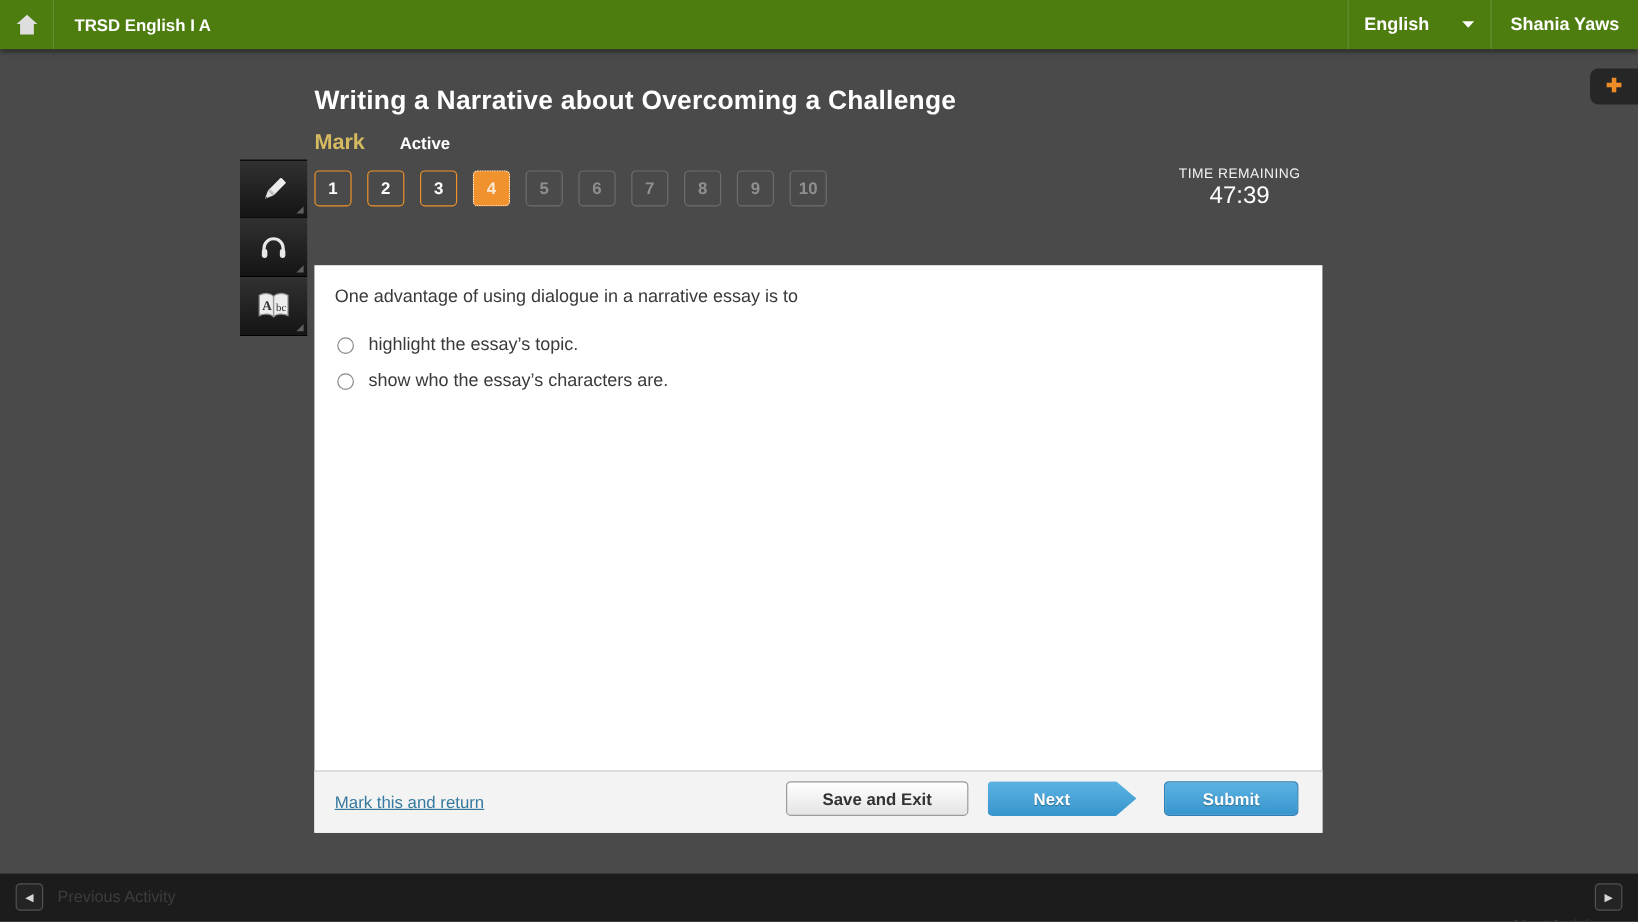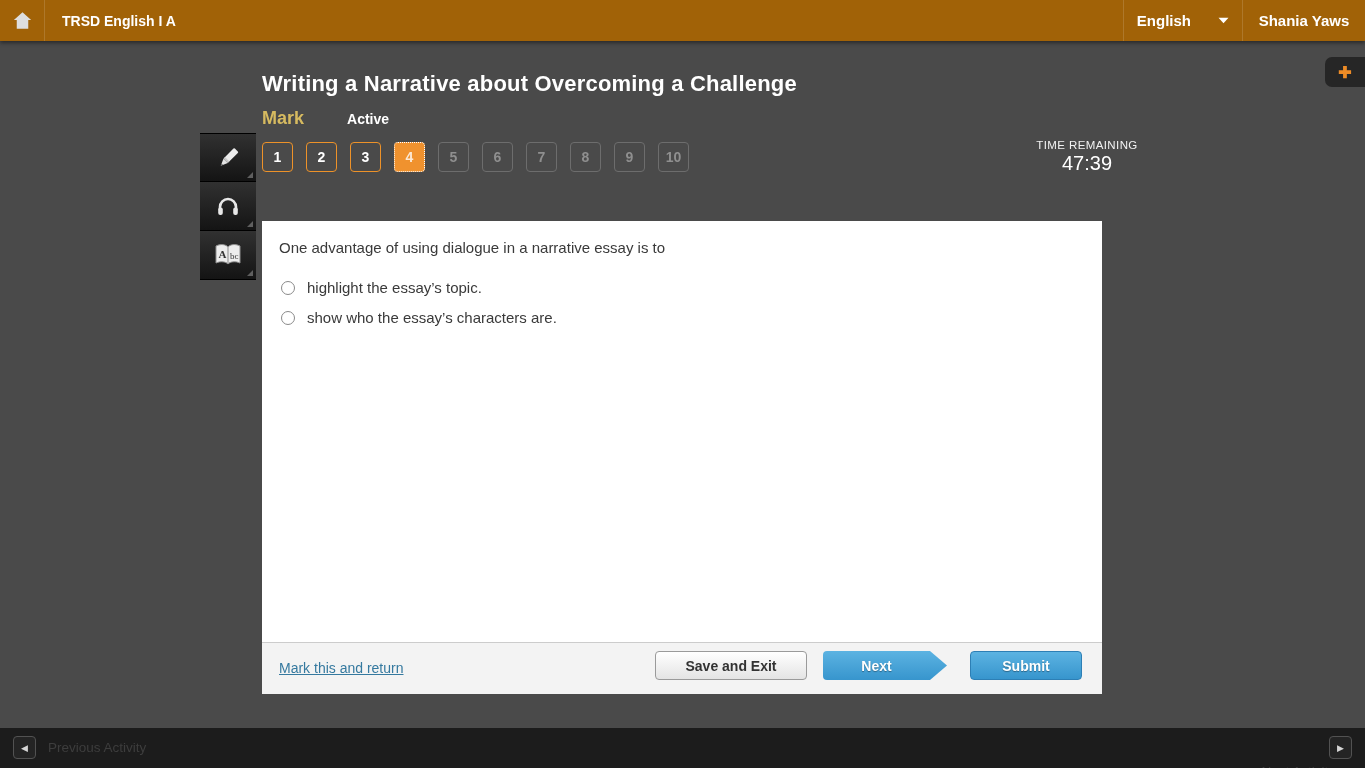--- a/index.html
+++ b/index.html
@@ -7,21 +7,21 @@
   body {
     font-family:"Liberation Sans", sans-serif;
     background:#4a4a4a;
     position:relative;
     overflow:hidden;
   }
 
   
   #topbar {
     position:absolute; top:0; left:0; right:0; height:41px;
-    background:#a16207;
+    background:#4d7c0f;
     display:flex; align-items:center;
     box-shadow:0 2px 4px rgba(0,0,0,0.45);
     z-index:10;
   }
   #home-btn {
     width:45px; height:41px;
     display:flex; align-items:center; justify-content:center;
     border-right:1px solid rgba(255,255,255,0.14);
     cursor:pointer;
   }
@@ -52,37 +52,37 @@
   }
   #plus-tab span { color:#ee8c26; font-size:16px; font-weight:bold; }
 
   
   #lesson-title {
     position:absolute; left:262px; top:71px;
     color:#fff; font-size:22px; font-weight:bold; letter-spacing:0.2px;
   }
   #lesson-meta { position:absolute; left:262px; top:108px; display:flex; align-items:baseline; }
   #lesson-type { color:#d6ba60; font-size:18px; font-weight:bold; }
-  #lesson-status { color:#fff; font-size:14px; font-weight:bold; margin-left:43px; }
+  #lesson-status { color:#fff; font-size:14px; font-weight:bold; margin-left:29px; }
 
   
   #qnav { position:absolute; left:262px; top:142px; display:flex; gap:13px; }
   .qbtn {
     width:31px; height:30px; border-radius:4px;
     display:flex; align-items:center; justify-content:center;
     font-size:14px; font-weight:bold; cursor:pointer;
   }
   .qbtn.answered { border:1px solid #ed9229; color:#fff; }
   .qbtn.current  {
     background:#f0922e; border:1px dotted #fff; color:rgba(255,255,255,0.8);
   }
   .qbtn.locked { border:1px solid #6d6d6d; color:#8f8f8f; cursor:default; }
 
   
-  #timer { position:absolute; left:1032px; top:139px; width:110px; text-align:center; }
+  #timer { position:absolute; left:978px; top:139px; width:110px; text-align:center; }
   #timer-label { color:#f2f2f2; font-size:11.5px; letter-spacing:0.4px; }
   #timer-value { color:#fff; font-size:20px; margin-top:1px; }
 
   
   #tools { position:absolute; left:200px; top:133px; width:56px; }
   .tool {
     position:relative; width:56px; height:49px;
     background:linear-gradient(#313131,#141414);
     border-bottom:1px solid #000;
     display:flex; align-items:center; justify-content:center;

